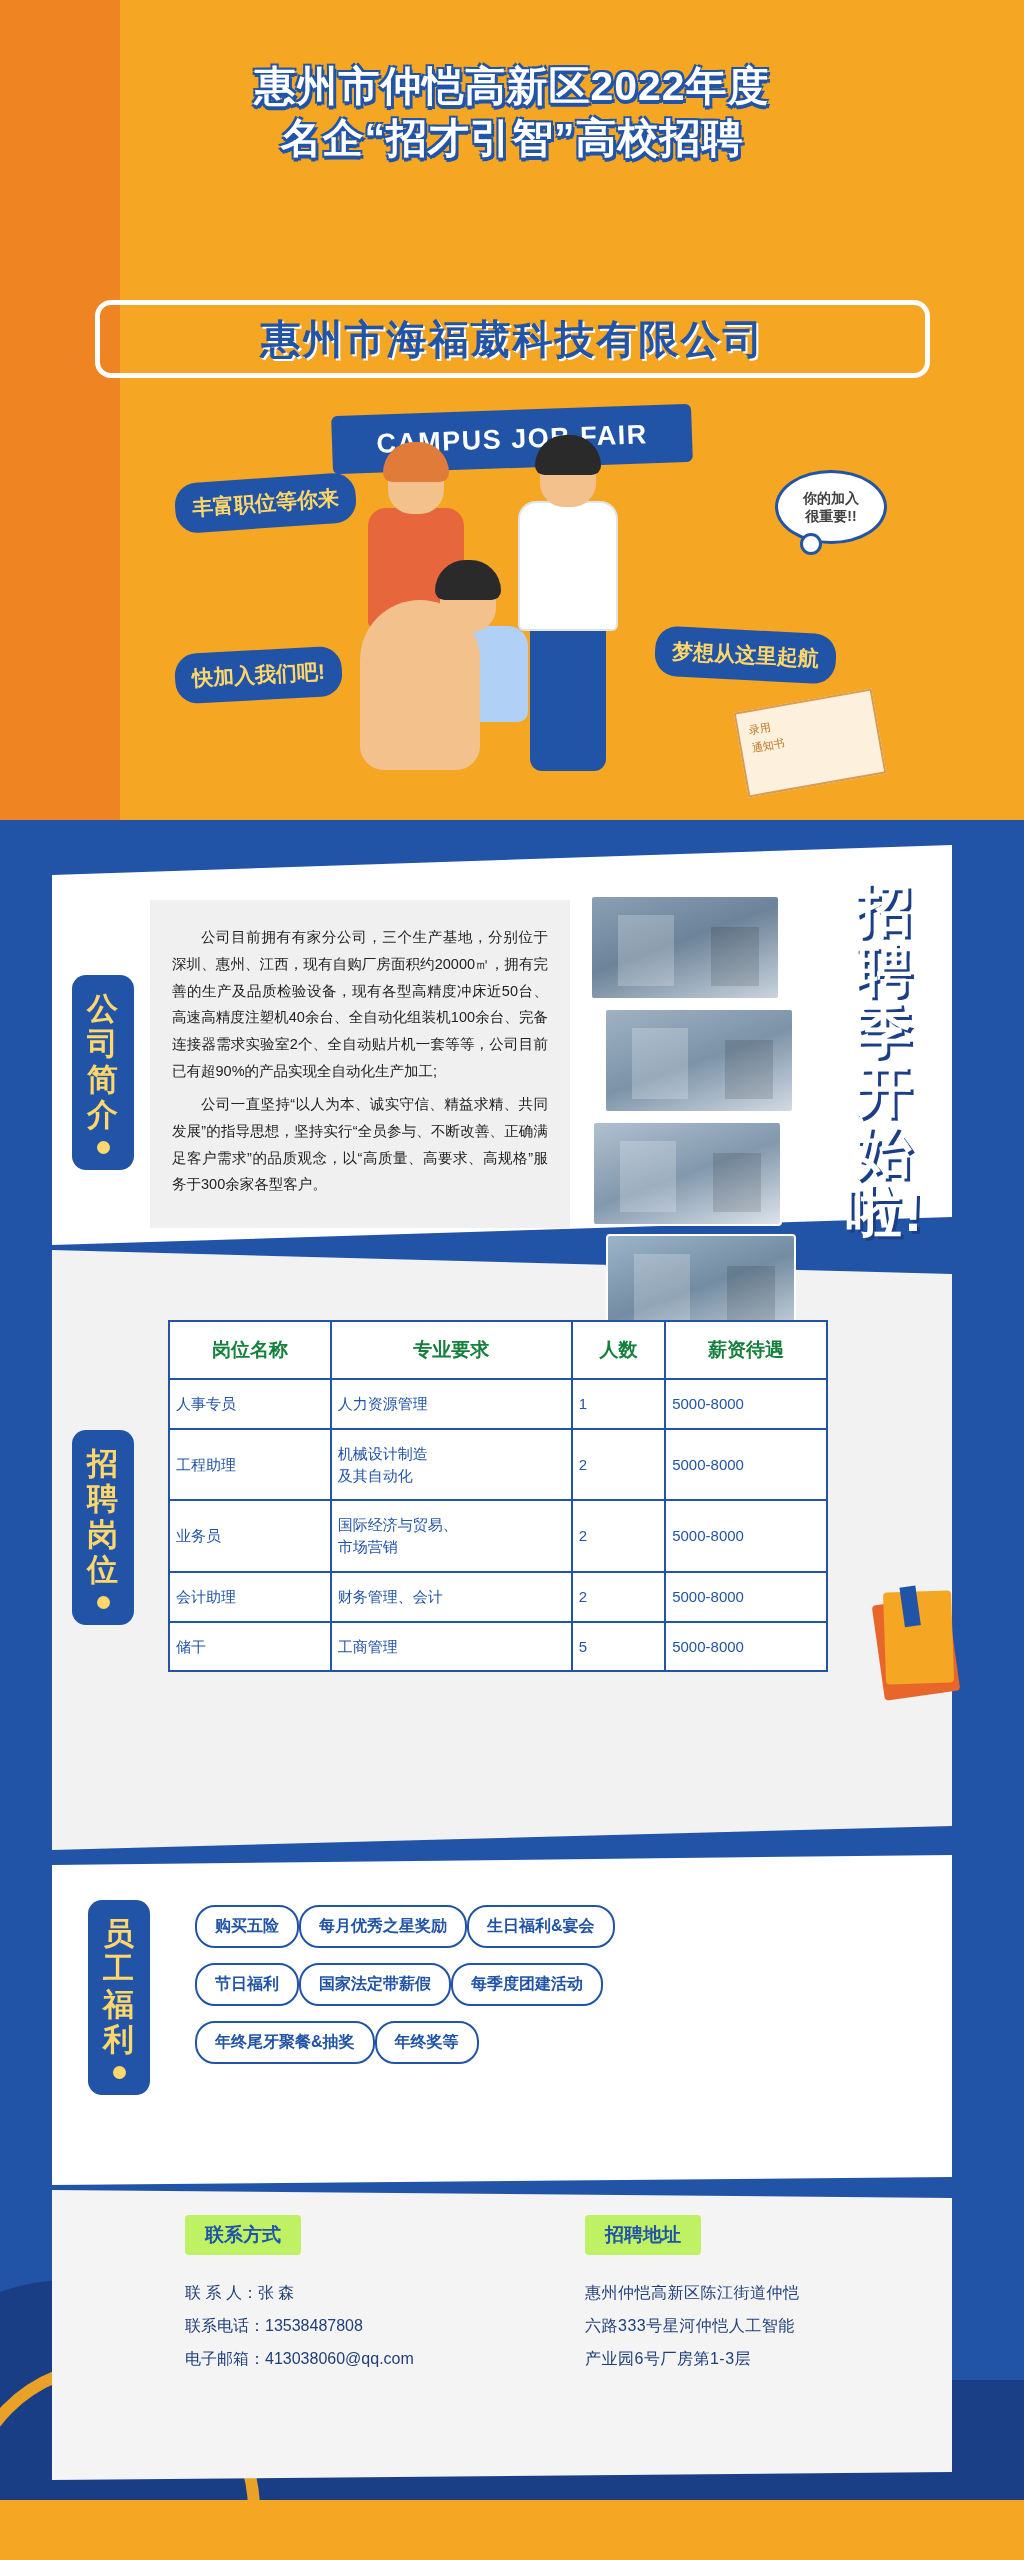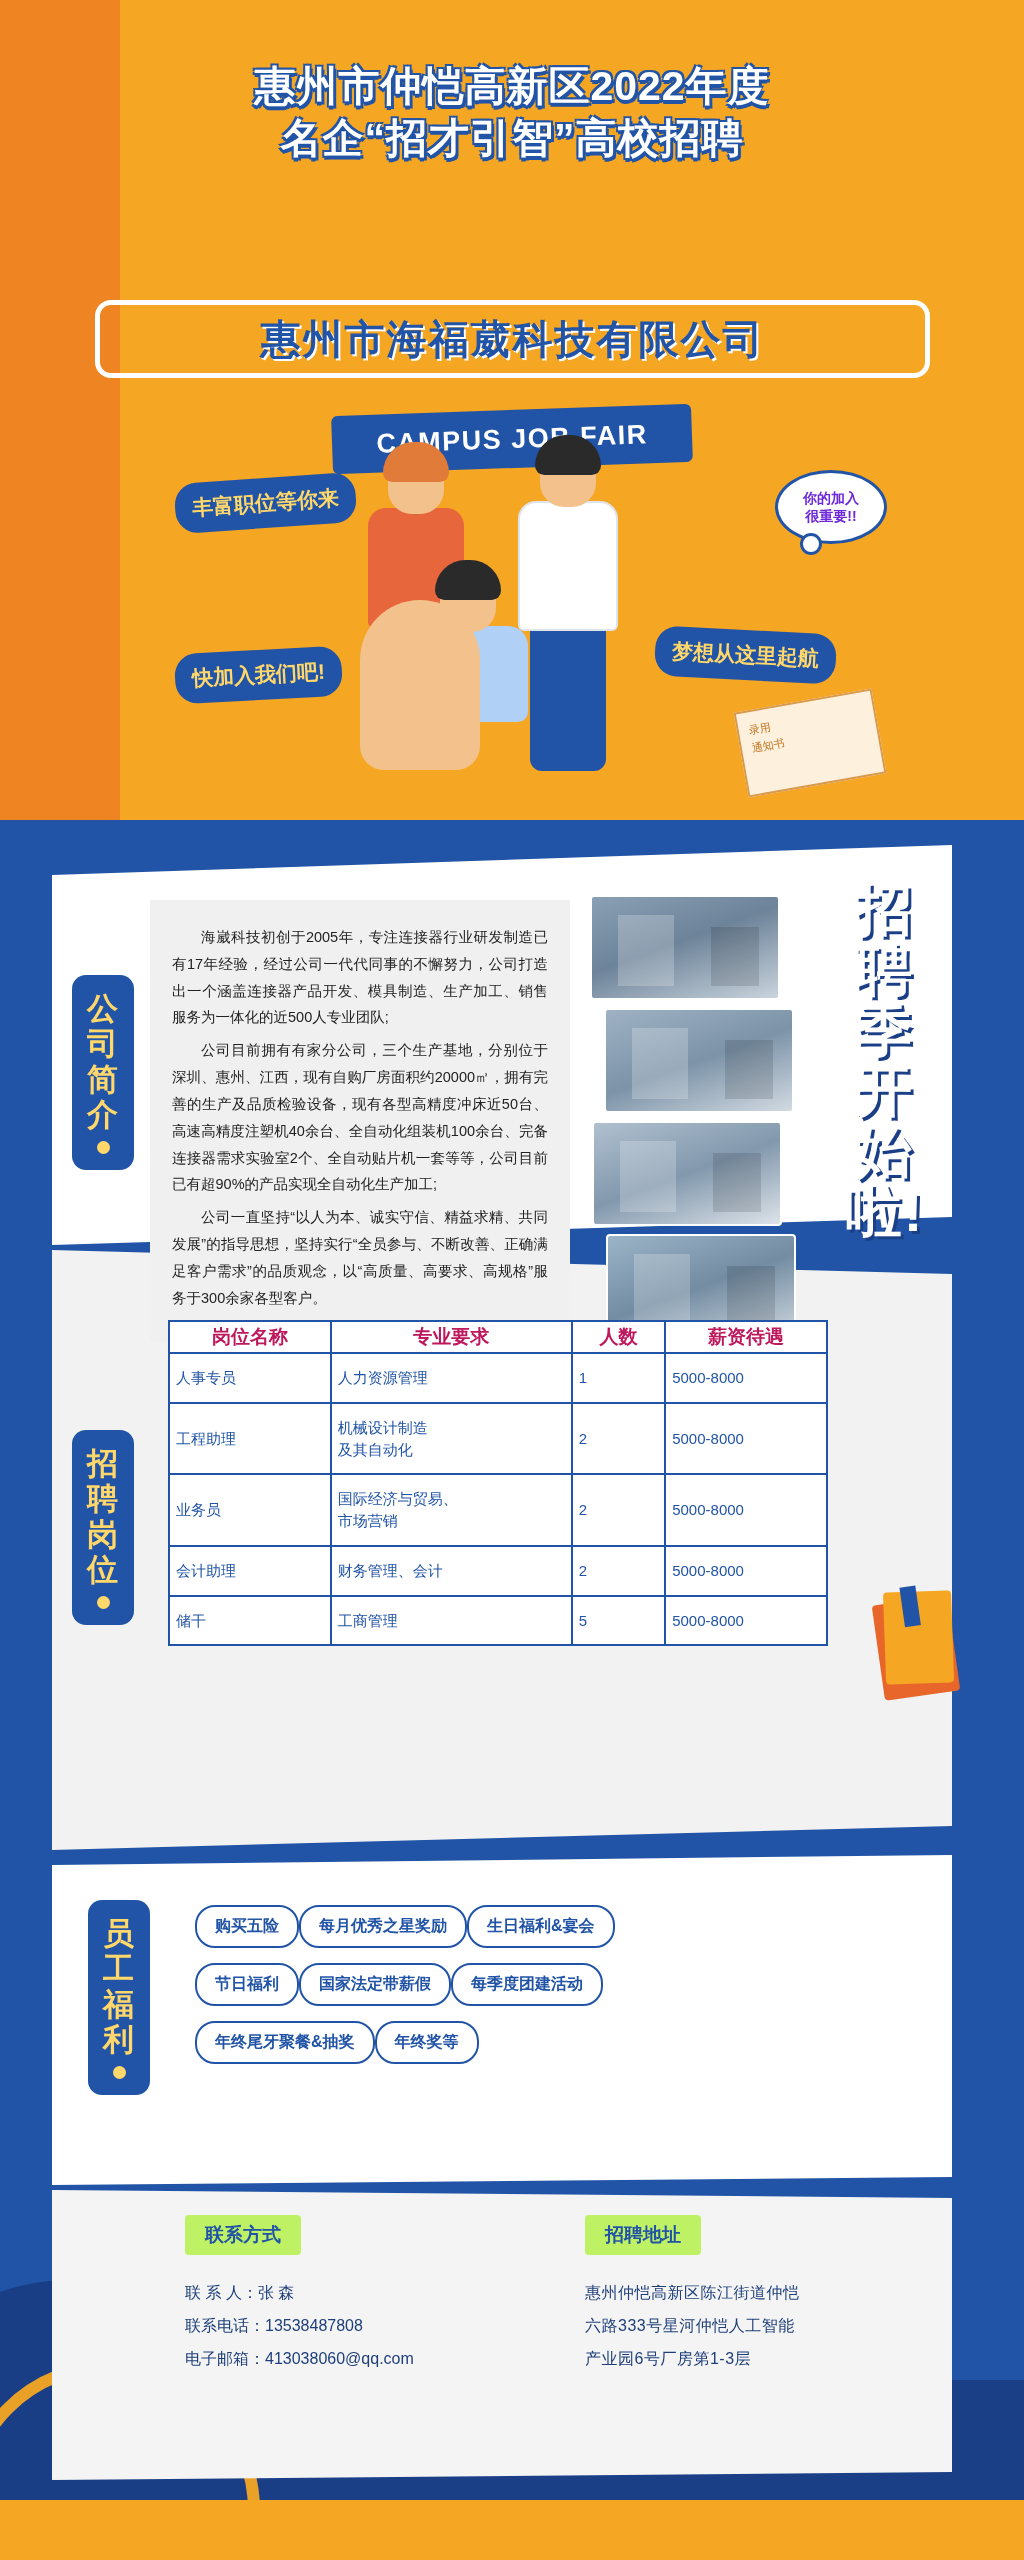--- a/index.html
+++ b/index.html
@@ -75,21 +75,21 @@
     position: absolute; background: #2154a6; color: #ffd76a; font-size: 21px;
     font-weight: bold; padding: 11px 17px; border-radius: 22px; white-space: nowrap;
   }
   .bubble.b1 { left: 175px; top: 88px; transform: rotate(-4deg); }
   .bubble.b2 { left: 175px; top: 260px; transform: rotate(-3deg); }
   .bubble.b3 { left: 655px; top: 240px; transform: rotate(3deg); }
   .bubble-round {
     position: absolute; left: 775px; top: 80px; width: 112px; height: 74px;
     background: #fff; border: 3px solid #2154a6; border-radius: 50%;
     display: flex; flex-direction: column; align-items: center; justify-content: center;
-    color: #6d28d9; font-size: 14px; font-weight: bold; line-height: 1.3;
+    color: #404040; font-size: 14px; font-weight: bold; line-height: 1.3;
   }
   .bubble-round:after {
     content: ""; position: absolute; left: 22px; bottom: -14px;
     width: 16px; height: 16px; background: #fff; border: 3px solid #2154a6;
     border-radius: 50%;
   }
   .person { position: absolute; }
   .p-a { left: 388px; top: 62px; }
   .p-b { left: 540px; top: 55px; }
   .p-c { left: 440px; top: 180px; }
@@ -188,22 +188,22 @@
     background: rgba(0,0,0,.12);
   }
 
   
   .jobs-table {
     position: absolute; left: 168px; top: 1320px; width: 660px;
     border-collapse: collapse; background: #fff;
     font-size: 15px; color: #2154a6;
   }
   .jobs-table th {
-    background: #fff; color: #be185d; font-size: 19px; font-weight: bold;
-    padding: 2px 6px; border: 2px solid #2154a6;
+    background: #fff; color: #15803d; font-size: 19px; font-weight: bold;
+    padding: 15px 6px; border: 2px solid #2154a6;
   }
   .jobs-table td {
     padding: 13px 6px; text-align: left; border: 2px solid #2154a6;
     color: #2154a6; line-height: 1.45;
   }
 
   
   .welfare-wrap { position: absolute; left: 195px; top: 1905px; width: 620px; }
   .welfare-row { display: flex; margin-bottom: 15px; flex-wrap: wrap; }
   .pill {
@@ -309,21 +309,20 @@
 <div class="side-tag tag-jobs">
   <span>招聘岗位</span>
   <span class="dot"></span>
 </div>
 <div class="side-tag tag-welfare">
   <span>员工福利</span>
   <span class="dot"></span>
 </div>
 
 <div class="intro-card">
-  <p>海崴科技初创于2005年，专注连接器行业研发制造已有17年经验，经过公司一代代同事的不懈努力，公司打造出一个涵盖连接器产品开发、模具制造、生产加工、销售服务为一体化的近500人专业团队;</p>
   <p>公司目前拥有有家分公司，三个生产基地，分别位于深圳、惠州、江西，现有自购厂房面积约20000㎡，拥有完善的生产及品质检验设备，现有各型高精度冲床近50台、高速高精度注塑机40余台、全自动化组装机100余台、完备连接器需求实验室2个、全自动贴片机一套等等，公司目前已有超90%的产品实现全自动化生产加工;</p>
   <p>公司一直坚持“以人为本、诚实守信、精益求精、共同发展”的指导思想，坚持实行“全员参与、不断改善、正确满足客户需求”的品质观念，以“高质量、高要求、高规格”服务于300余家各型客户。</p>
 </div>
 
 <div class="photos">
   <div class="photo ph1"></div>
   <div class="photo ph2"></div>
   <div class="photo ph3"></div>
   <div class="photo ph4"></div>
 </div>

